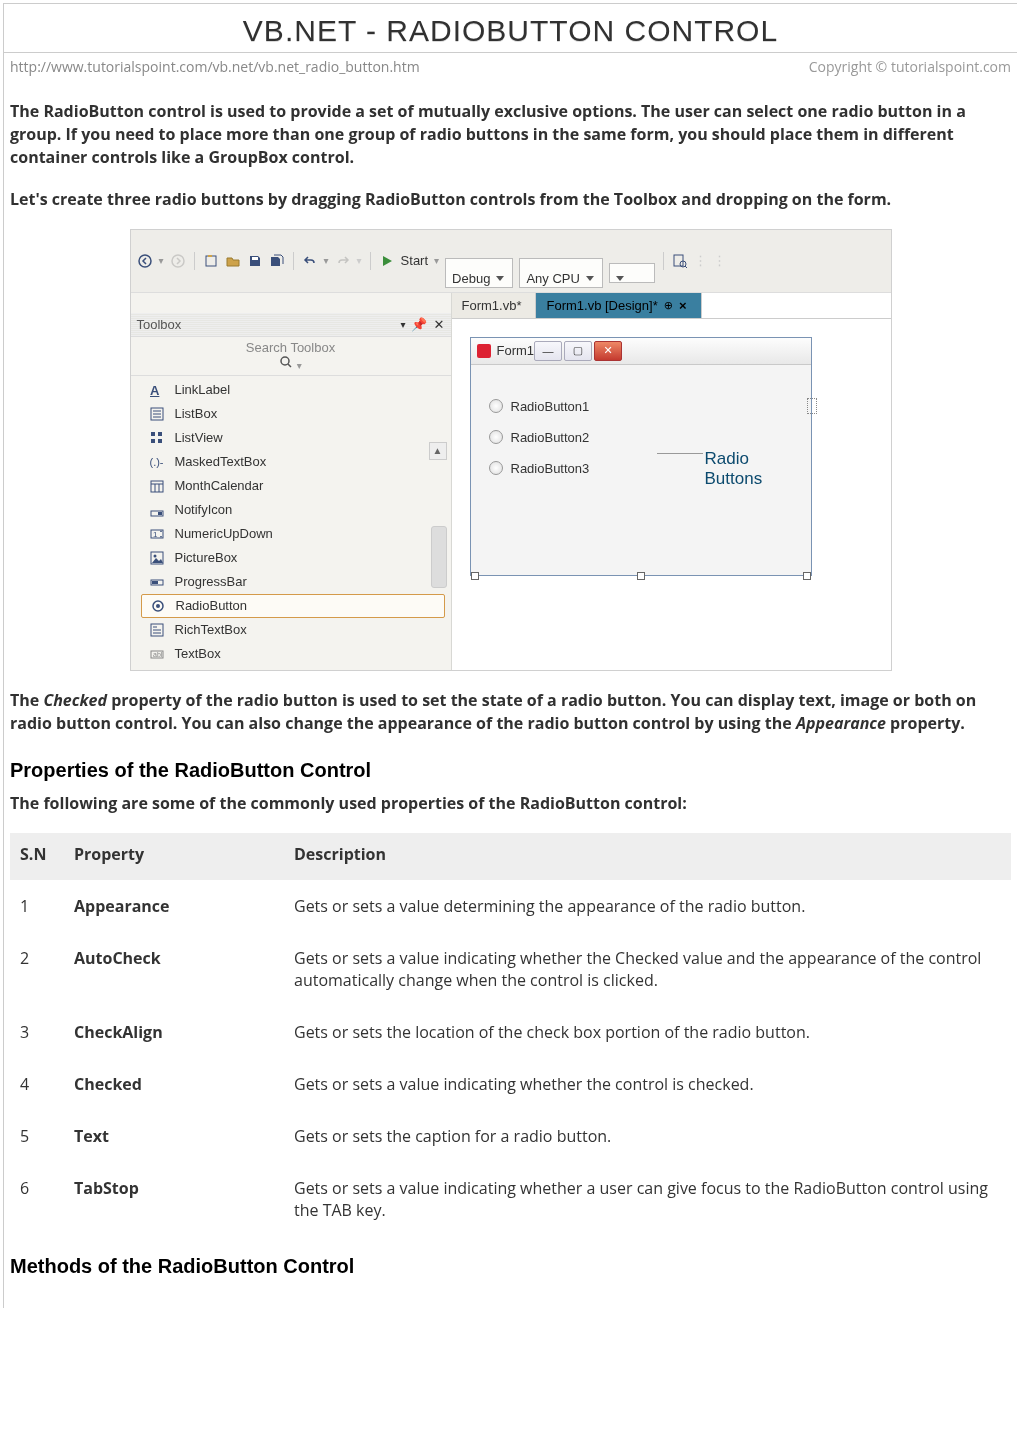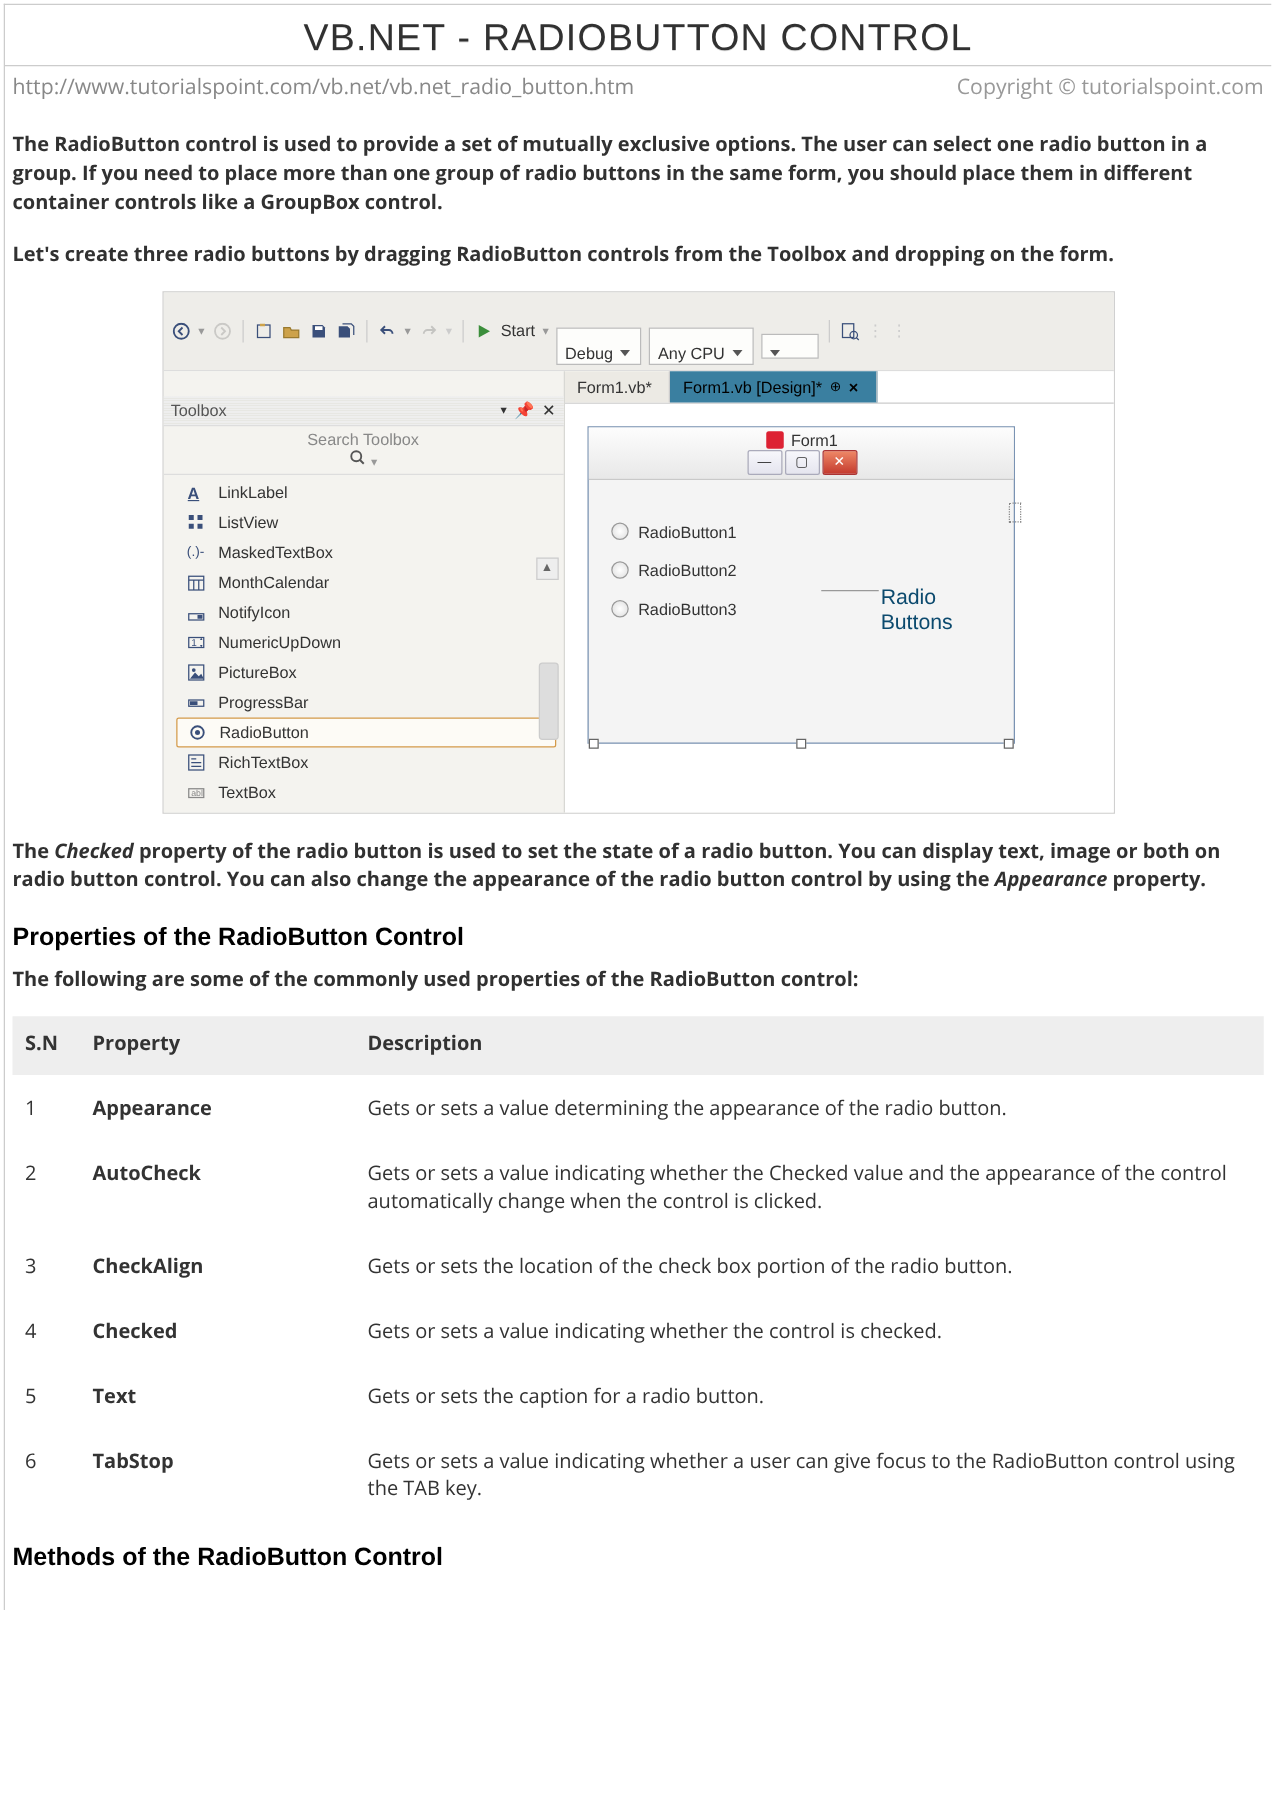--- a/index.html
+++ b/index.html
@@ -27,21 +27,21 @@
   }
   hr {
     border: none;
     border-top: 1px solid #ccc;
     margin: 0;
   }
   .url-row {
     display: flex;
     justify-content: space-between;
     align-items: baseline;
-    font-size: 17px;
+    font-size: 14px;
     color: #999;
     padding: 4px 6px 6px 6px;
   }
   .url-row a { color: #888; text-decoration: none; }
   .body-text {
     padding: 0 6px;
     font-size: 16px;
     line-height: 1.45;
     color: #313131;
   }
@@ -151,26 +151,25 @@
     border: 1px solid #7a93b3;
     position: relative;
     background:#f4f4f4;
   }
   .winform::after{
     content:"";
     position:absolute; right:-6px; top:60px; width:8px; height:14px;
     border:1px dotted #888;
   }
   .wf-title {
-    display:flex; align-items:center; justify-content:flex-end;
+    display:flex; align-items:center; justify-content:flex-start;
     background: linear-gradient(#fdfdfd,#e8e8e8);
     border-bottom:1px solid #c9c9c9;
     padding: 3px 4px 3px 6px;
     font-size:13px;
-    flex-direction:column;
   }
   .wf-title .left { display:flex; align-items:center; gap:6px;}
   .wf-title .ico-form { width:14px; height:14px; background:#d23; border-radius:2px; position:relative;}
   .wf-btns { display:flex; gap:2px;}
   .wf-btn {
     width:26px; height:18px; border:1px solid #aab; background:linear-gradient(#f7f7fb,#e5e5ef);
     display:inline-flex;align-items:center;justify-content:center;font-size:11px;border-radius:2px;
   }
   .wf-btn.close{ background:linear-gradient(#e86,#c43a2f); color:#fff; border-color:#a33;}
   .wf-body { padding: 18px 12px 22px 18px; position:relative; min-height:170px;}
@@ -356,20 +355,31 @@
             <div class="scroll-up">▲</div>
             <div class="scroll-thumb"></div>
 
             <div class="tb-item">
               <span class="tb-icon">
                   <svg width="14" height="14">
                     <text x="0" y="12" font-size="13" fill="#3a4f7a" text-decoration="underline" font-weight="bold">A</text>
                   </svg>
                 </span>
               <span>LinkLabel</span>
+            </div>
+            <div class="tb-item">
+              <span class="tb-icon">
+                  <svg width="14" height="14">
+                    <rect x="1" y="1" width="12" height="12" fill="none" stroke="#3a4f7a"></rect>
+                    <line x1="3" y1="4" x2="11" y2="4" stroke="#3a4f7a"></line>
+                    <line x1="3" y1="7" x2="11" y2="7" stroke="#3a4f7a"></line>
+                    <line x1="3" y1="10" x2="11" y2="10" stroke="#3a4f7a"></line>
+                  </svg>
+                </span>
+              <span>ListBox</span>
             </div>
             <div class="tb-item">
               <span class="tb-icon">
                   <svg width="14" height="14">
                     <rect x="1" y="1" width="4" height="4" fill="#3a4f7a"></rect>
                     <rect x="1" y="8" width="4" height="4" fill="#3a4f7a"></rect>
                     <rect x="8" y="1" width="4" height="4" fill="#3a4f7a"></rect>
                     <rect x="8" y="8" width="4" height="4" fill="#3a4f7a"></rect>
                   </svg>
                 </span>

